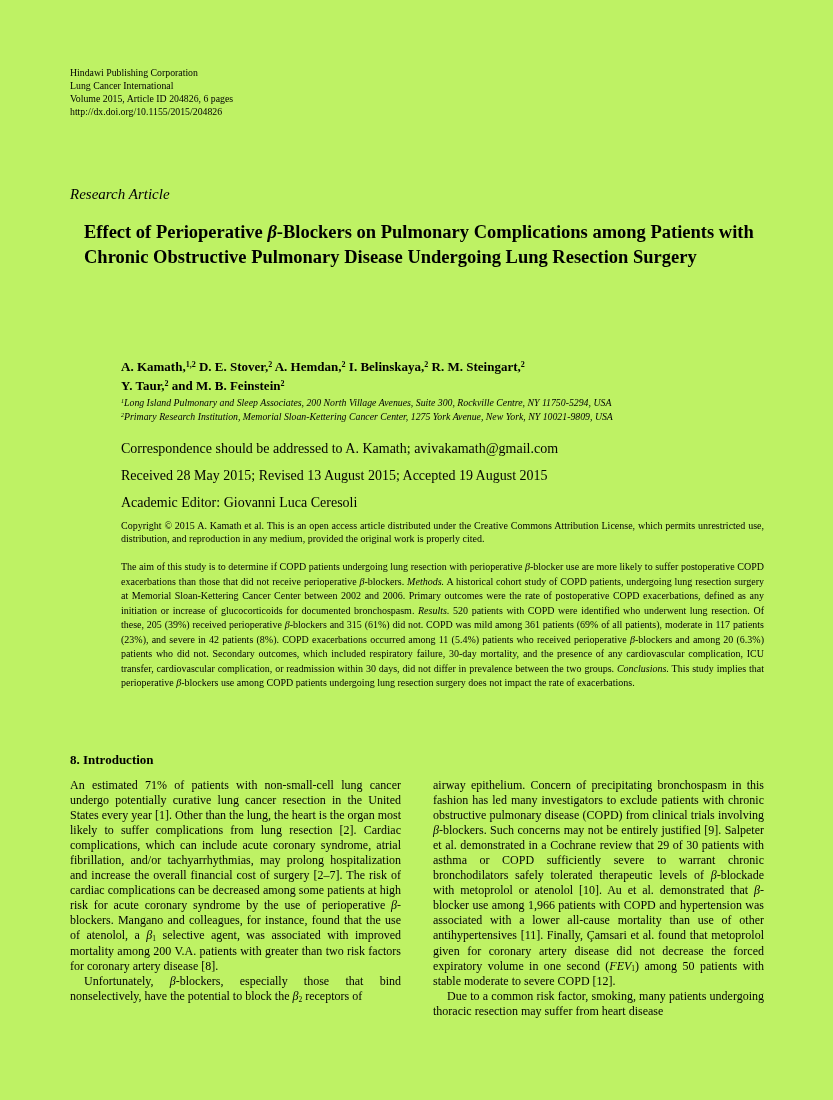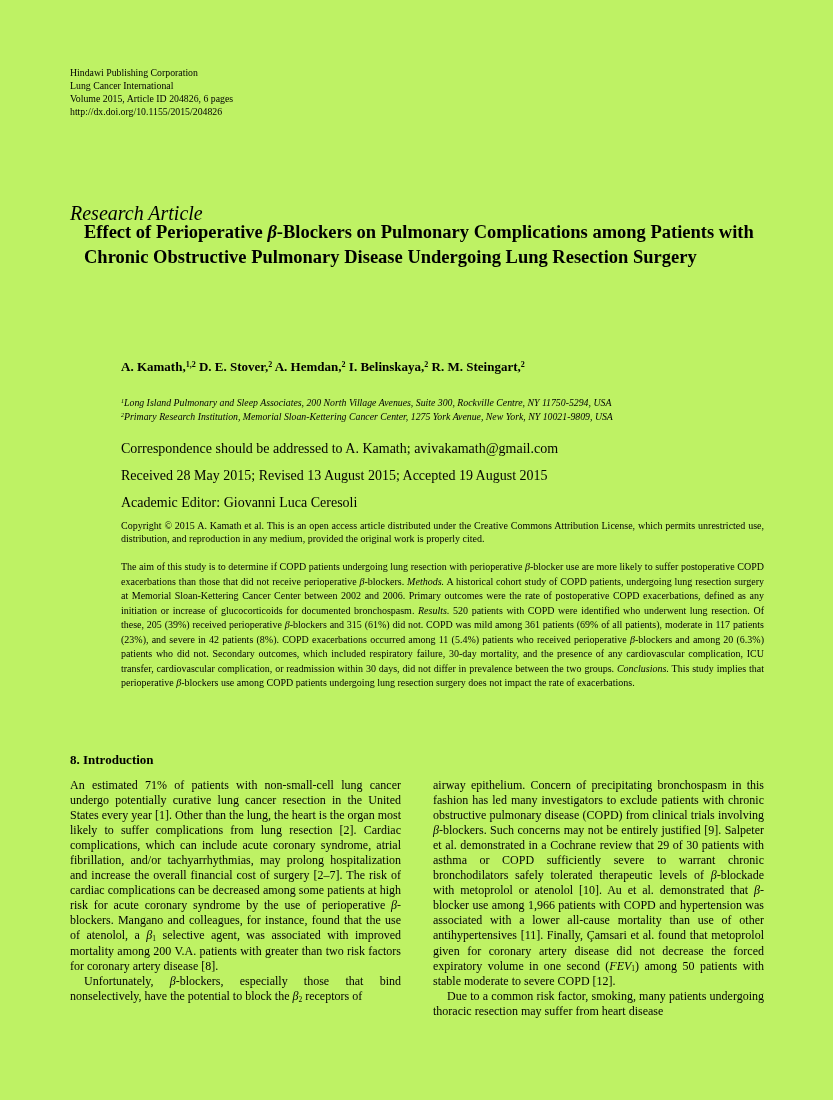--- a/index.html
+++ b/index.html
@@ -7,21 +7,21 @@
   body {
     width: 833px; height: 1100px;
     font-family: "Liberation Serif", serif;
     color: #000;
     -webkit-font-smoothing: antialiased;
   }
   .page { position: relative; width: 833px; height: 1100px; background: #bef264; overflow: hidden; }
 
   .pub-block { position: absolute; left: 70px; top: 66px; font-size: 9.8px; line-height: 13px; }
 
-  .article-type { position: absolute; left: 70px; top: 186px; font-style: italic; font-size: 20px; margin-top: 16px; }
+  .article-type { position: absolute; left: 70px; top: 186px; font-style: italic; font-size: 15px; }
 
   .title {
     position: absolute; left: 84px; top: 220px; width: 700px;
     font-weight: bold; font-size: 18.5px; line-height: 24.5px;
     font-family: "Liberation Serif", serif;
   }
 
   .authors { position: absolute; left: 121px; top: 344px; font-weight: bold; font-size: 13px; line-height: 18.5px; margin-top: 14px; }
 
   .affiliations { position: absolute; left: 121px; top: 396px; font-style: italic; font-size: 9.8px; line-height: 13.8px; }
@@ -62,20 +62,21 @@
     <div>Volume 2015, Article ID 204826, 6 pages</div>
     <div>http://dx.doi.org/10.1155/2015/204826</div>
   </header>
 
   <div class="article-type">Research Article</div>
 
   <h1 class="title"><span>Effect of Perioperative </span><span style="font-style: italic;">β</span><span>-Blockers on Pulmonary Complications among Patients with Chronic Obstructive Pulmonary Disease Undergoing Lung Resection Surgery</span></h1>
 
   <div class="authors">
     <div><span>A. Kamath,</span><sup>1,2</sup><span> D. E. Stover,</span><sup>2</sup><span> A. Hemdan,</span><sup>2</sup><span> I. Belinskaya,</span><sup>2</sup><span> R. M. Steingart,</span><sup>2</sup></div>
+    <div><span>Y. Taur,</span><sup>2</sup><span> and M. B. Feinstein</span><sup>2</sup></div>
   </div>
 
   <div class="affiliations">
     <div><sup>1</sup><span>Long Island Pulmonary and Sleep Associates, 200 North Village Avenues, Suite 300, Rockville Centre, NY 11750-5294, USA</span></div>
     <div><sup>2</sup><span>Primary Research Institution, Memorial Sloan-Kettering Cancer Center, 1275 York Avenue, New York, NY 10021-9809, USA</span></div>
   </div>
 
   <div class="meta correspondence">Correspondence should be addressed to A. Kamath; avivakamath@gmail.com</div>
   <div class="meta dates">Received 28 May 2015; Revised 13 August 2015; Accepted 19 August 2015</div>
   <div class="meta editor">Academic Editor: Giovanni Luca Ceresoli</div>

